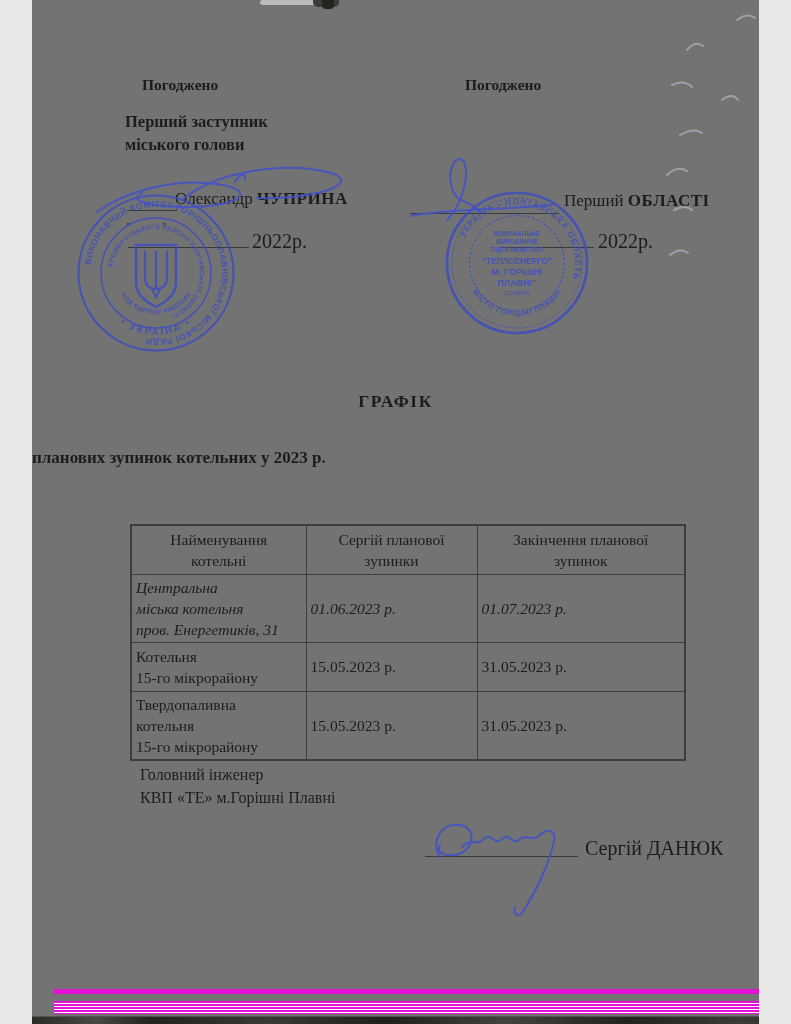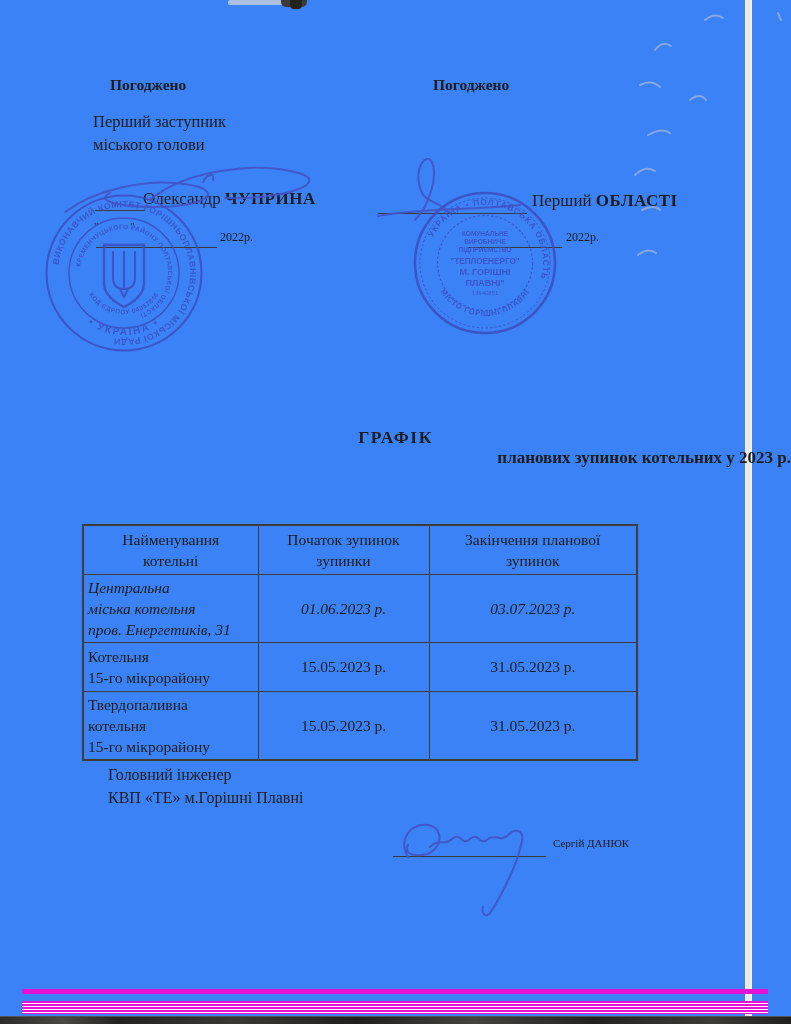--- a/index.html
+++ b/index.html
@@ -1,40 +1,40 @@
 <!DOCTYPE html>
 <html><head>
 <meta charset="utf-8">
 <style>
   html,body{margin:0;padding:0;background:#e8e8e8;}
   .page{
-    position:relative;width:791px;height:1024px;margin:0 auto;
-    background:#3b82f6;overflow:hidden;
+    position:relative;width:727px;height:1024px;margin:0 auto;
+    background:#737373;overflow:hidden;
     font-family:"Liberation Serif", serif;color:#1c1c1c;
   }
   .abs{position:absolute;}
   .preline{white-space:pre-line;}
   .lbl{font-weight:bold;font-size:15.5px;}
-  .role{font-size:16.5px;line-height:22.5px;}
+  .role{font-size:16.5px;line-height:22.5px;font-weight:bold;}
   .namerow{font-size:17px;white-space:nowrap;}
   .namerow b{letter-spacing:.5px;}
-  .yeartxt{font-size:12px;}
+  .yeartxt{font-size:20px;}
   .sigline{background:#3a3a3a;height:1.3px;}
   .quote{font-size:11px;color:#2a2a2a;}
   .doc-title{font-weight:bold;font-size:17.5px;letter-spacing:1.5px;text-align:center;width:100%;}
-  .doc-subtitle{font-weight:bold;font-size:17px;text-align:right;width:100%;}
+  .doc-subtitle{font-weight:bold;font-size:17px;text-align:left;width:100%;}
   table.sched{border-collapse:collapse;table-layout:fixed;}
   table.sched td,table.sched th{
     border:1.6px solid #3e3d3a;font-weight:normal;font-size:15.5px;line-height:21px;
     vertical-align:middle;padding:2px 4px;
   }
-  table.sched{border:2.2px solid #3e3d3a;}
+  table.sched{border:2.2px solid #3e3d3a;margin-left:16px;}
   th.hcell{text-align:center;}
   td.namecell{text-align:left;padding-left:6px;}
-  td.datecell{text-align:center;font-size:16px;}
+  td.datecell{font-size:16px;}
   .footer-role{font-size:16px;line-height:22.5px;}
   .stamp{opacity:.82;}
   .sig{opacity:.9;}
   .magenta-thick{background:#e312d4;}
   .magenta-band{
     background:repeating-linear-gradient(180deg,
       #e312d4 0px,#e312d4 2px,#ffffff 2px,#ffffff 3.1px);
   }
   .bottom-edge{
     background:linear-gradient(90deg,#2b2a26 0%,#4a4944 8%,#23221e 15%,#3a3934 30%,
@@ -148,44 +148,44 @@
       <path d="M 148 22 C 152 14, 160 12, 158 20"></path>
     </g>
   </svg>
   <svg class="abs sig" style="left:370px;top:150px;" width="190" height="80" viewBox="0 0 190 80">
     <g fill="none" stroke="#4353c6" stroke-width="2" stroke-linecap="round">
       <path d="M 45 70 C 60 55, 68 25, 62 12 C 56 2, 44 18, 50 38 C 55 55, 70 50, 78 62"></path>
       <path d="M 8 66 C 50 58, 100 60, 150 55"></path>
     </g>
   </svg>
 
-  <div class="abs doc-title" style="left:0;top:391px;margin-top:36px;">ГРАФІК</div>
+  <div class="abs doc-title" style="left:0;top:391px;">ГРАФІК</div>
   <div class="abs doc-subtitle" style="left:0;top:448px;">планових зупинок котельних у 2023 р.</div>
 
   <table class="sched abs" style="left:82px;top:524px;width:554px;">
     <colgroup>
         <col style="width:175px">
         <col style="width:171px">
         <col style="width:208px">
       </colgroup>
     <tbody>
         <tr style="height:49px;">
       <th class="hcell preline">Найменування
 котельні</th>
-      <th class="hcell preline">Початок зупинок
+      <th class="hcell preline">Сергій планової
 зупинки</th>
       <th class="hcell preline">Закінчення планової
 зупинок</th>
     </tr>
     <tr style="height:56px;font-style:italic;">
       <td class="namecell preline">Центральна
 міська котельня
 пров. Енергетиків, 31</td>
       <td class="datecell">01.06.2023 р.</td>
-      <td class="datecell">03.07.2023 р.</td>
+      <td class="datecell">01.07.2023 р.</td>
     </tr>
     <tr style="height:49px;">
       <td class="namecell preline">Котельня
 15-го мікрорайону</td>
       <td class="datecell">15.05.2023 р.</td>
       <td class="datecell">31.05.2023 р.</td>
     </tr>
     <tr style="height:54px;">
       <td class="namecell preline">Твердопаливна
 котельня
@@ -198,21 +198,21 @@
 
   <div class="abs footer-role preline" style="left:108px;top:764px;">Головний інженер
 КВП «ТЕ» м.Горішні Плавні</div>
   <div class="abs sigline" style="left:393px;top:856px;width:153px;"></div>
   <svg class="abs sig" style="left:390px;top:795px;" width="180" height="125" viewBox="0 0 180 125">
     <g fill="none" stroke="#4353c6" stroke-width="2" stroke-linecap="round">
       <path d="M 18 62 C 8 45, 20 28, 38 30 C 56 33, 52 58, 32 60 C 22 61, 14 58, 18 50"></path>
       <path d="M 40 52 C 50 42, 54 52, 62 44 C 70 36, 72 52, 80 44 C 88 36, 90 52, 98 44 C 104 38, 110 48, 118 40 C 126 32, 134 36, 132 46 C 128 68, 112 100, 100 118 C 96 123, 91 119, 93 112"></path>
     </g>
   </svg>
-  <div class="abs namerow" style="left:553px;top:837px;font-size:11px;">
+  <div class="abs namerow" style="left:553px;top:837px;font-size:20px;">
     <span>Сергій </span><span>ДАНЮК</span>
   </div>
 
   <div class="abs magenta-thick" style="left:22px;top:989px;width:746px;height:5px;"></div>
   <div class="abs magenta-band" style="left:22px;top:1001px;width:746px;height:12.5px;"></div>
   <div class="abs bottom-edge" style="left:0;top:1016px;width:791px;height:8px;"></div>
 
 </div>
 
 </body></html>

